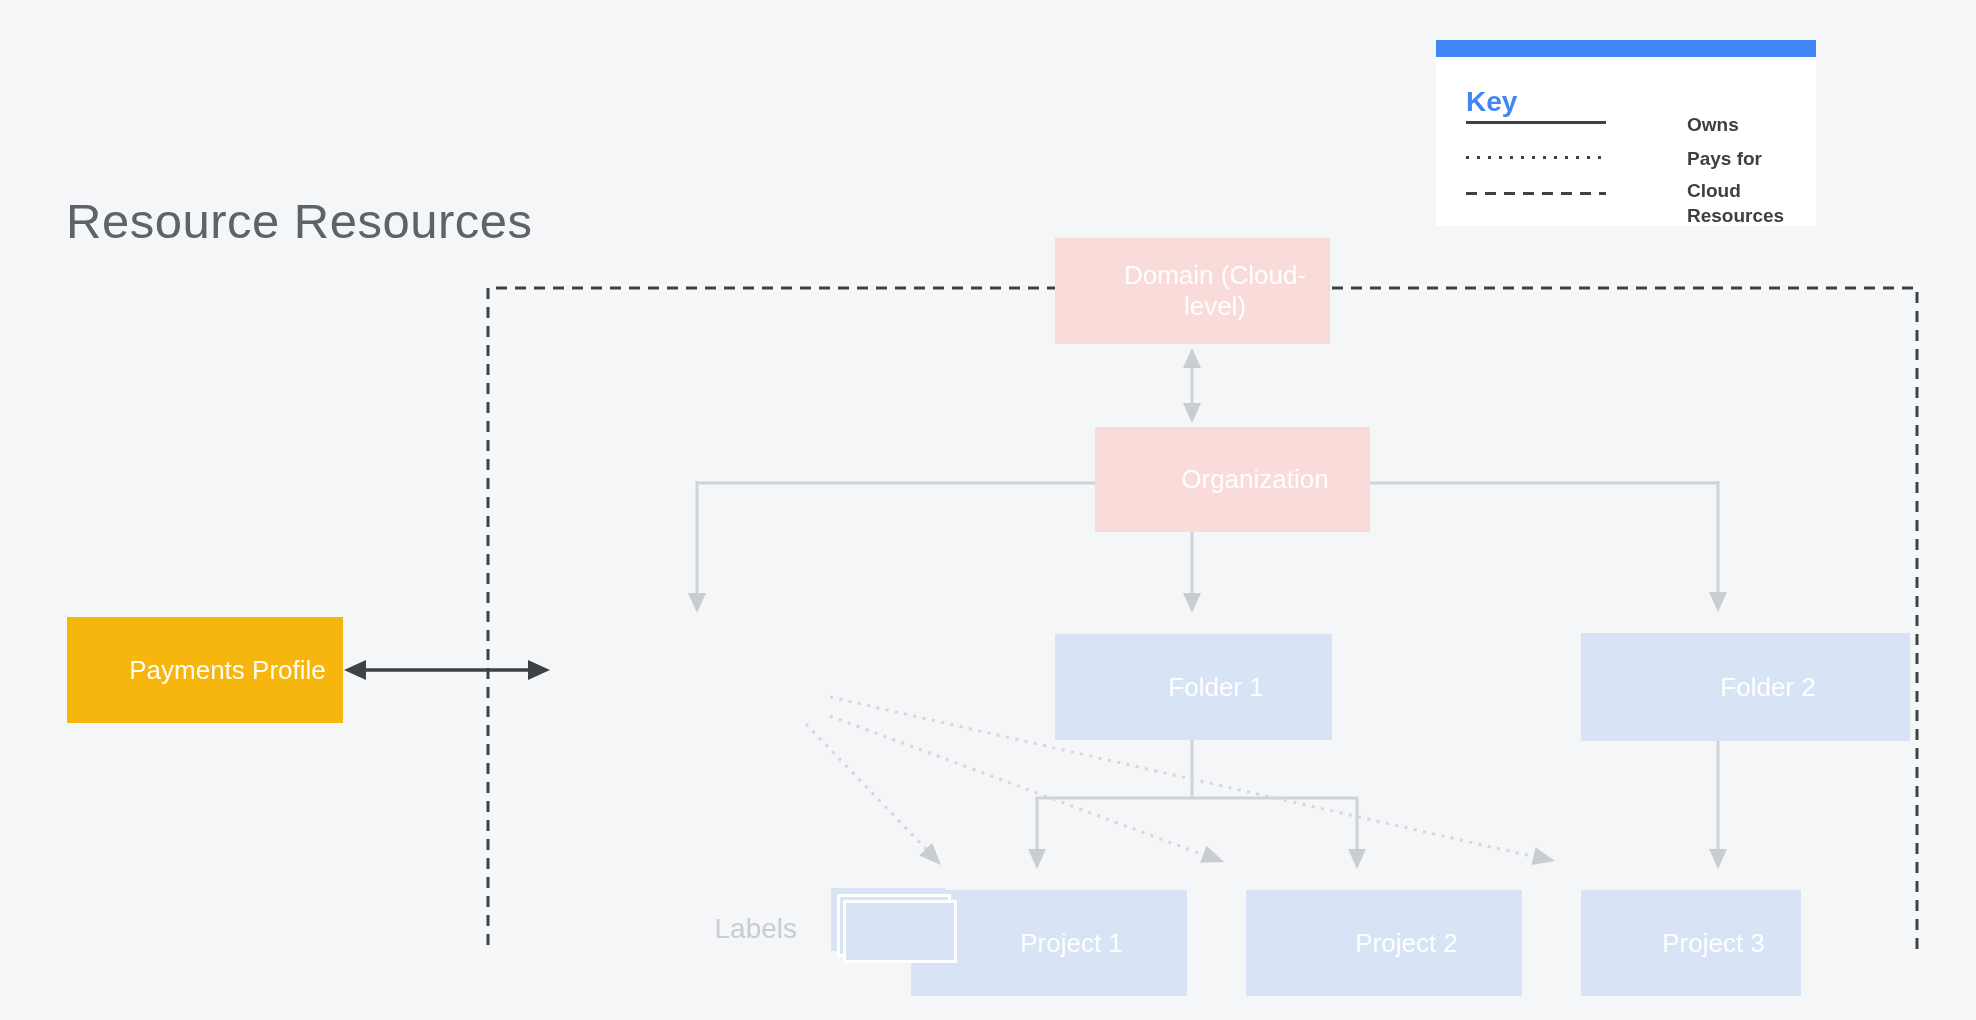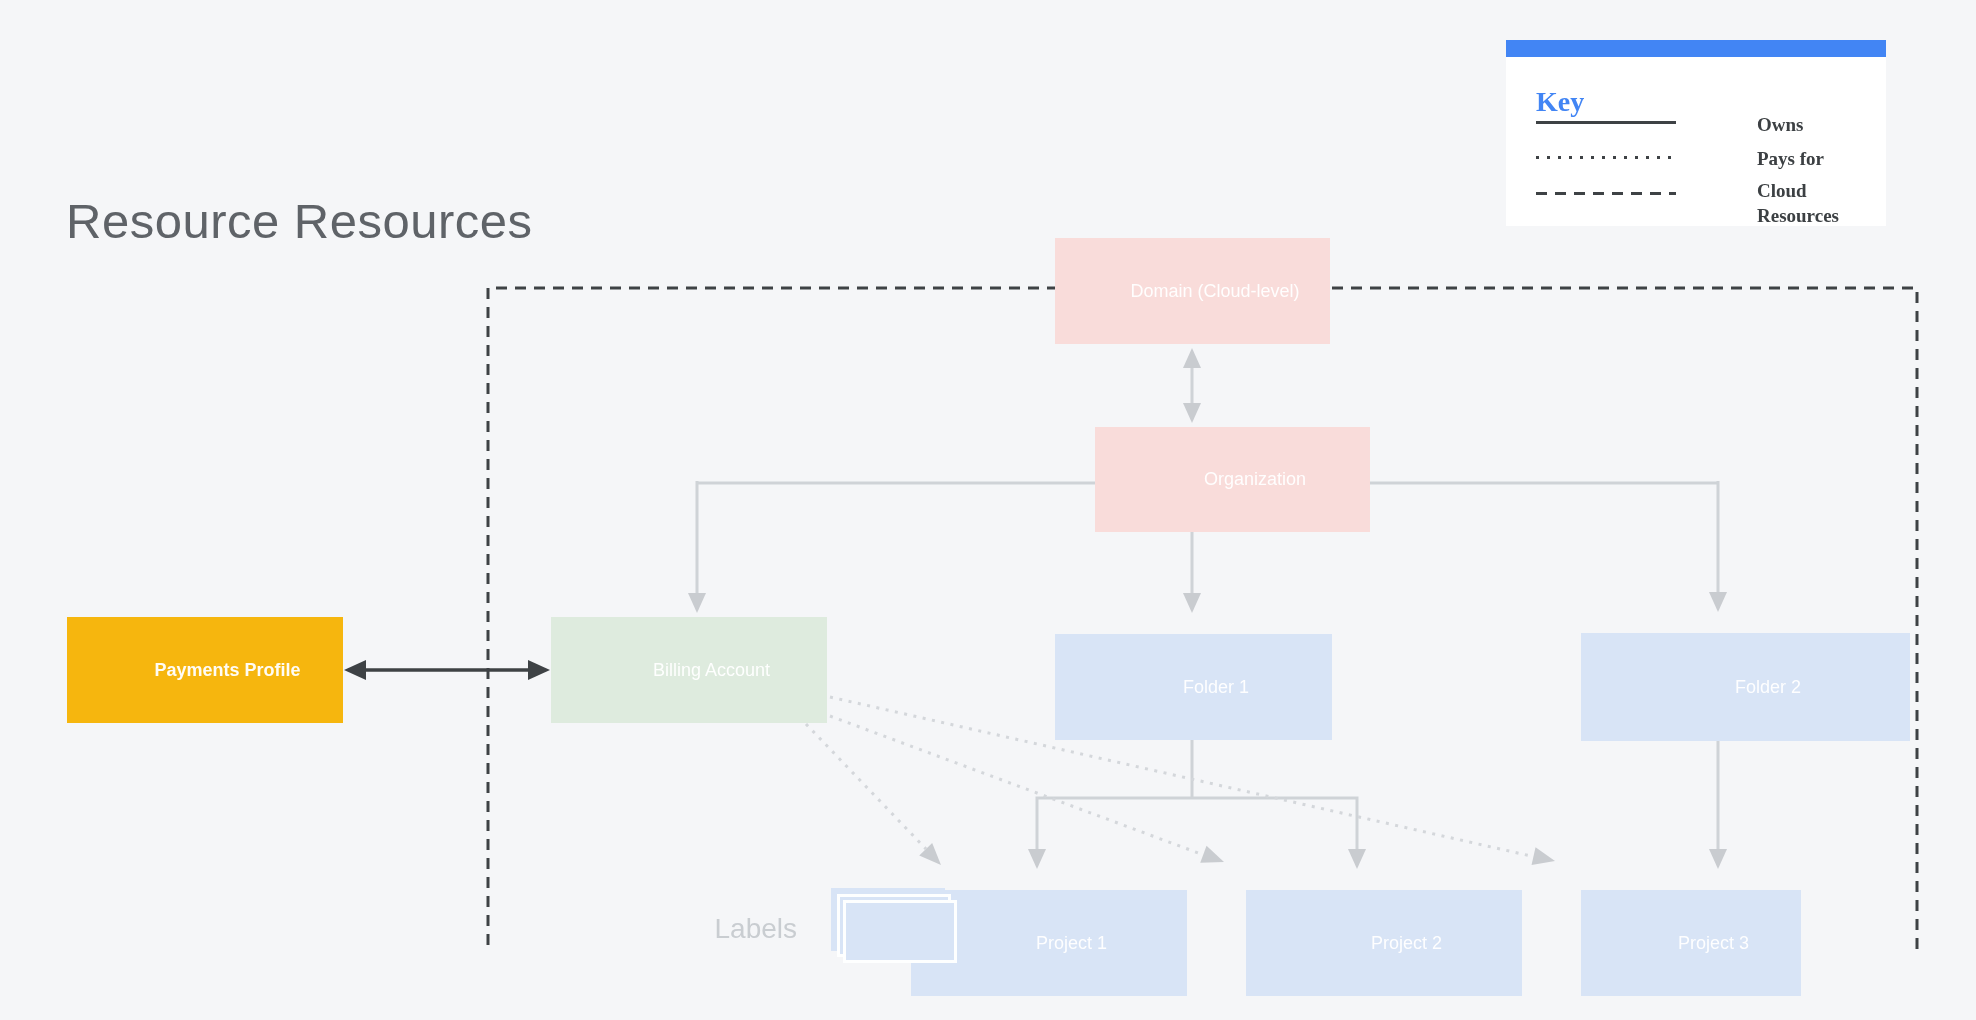--- a/index.html
+++ b/index.html
@@ -11,46 +11,46 @@
   html,body{margin:0;padding:0;}
   body{width:1976px;height:1020px;background:var(--background);
        font-family:"Liberation Sans", sans-serif; overflow:hidden;}
   .canvas{position:relative;width:1976px;height:1020px;}
   .connectors{position:absolute;left:0;top:0;width:1976px;height:1020px;}
 
   .page-title{position:absolute;left:66px;top:193px;font-size:49px;font-weight:400;
               color:var(--title-gray);letter-spacing:0.5px;margin:0;}
 
   .node{position:absolute;display:flex;align-items:center;justify-content:center;
-        font-size:18px;color:rgba(255,255,255,0.96);box-sizing:border-box;text-align:center;padding-left:45px;}
+        font-size:26px;color:rgba(255,255,255,0.96);box-sizing:border-box;text-align:center;padding-left:45px;}
   .node.pink{background:var(--node-pink);}
   .node.green{background:var(--node-green);}
   .node.blue{background:var(--node-blue);margin-top:17px;}
-  .node.yellow{background:var(--node-yellow);font-weight:700;justify-content:center;}
+  .node.yellow{background:var(--node-yellow);font-weight:400;justify-content:center;}
 
   .n-domain{left:1055px;top:238px;width:275px;height:106px;}
   .n-org{left:1055px;top:427px;width:275px;height:105px;margin-left:40px;}
   .n-payments{left:67px;top:617px;width:276px;height:106px;}
   .n-billing{left:551px;top:617px;width:276px;height:106px;}
   .n-folder1{left:1055px;top:617px;width:277px;height:106px;}
   .n-folder2{left:1581px;top:616px;width:329px;height:108px;}
   .n-project1{left:911px;top:873px;width:276px;height:106px;text-align:center;}
   .n-project2{left:1246px;top:873px;width:276px;height:106px;}
   .n-project3{left:1581px;top:873px;width:220px;height:106px;}
 
   
   .card{position:absolute;width:114px;height:63px;background:var(--node-blue);box-sizing:border-box;}
   .card-back{left:831px;top:888px;}
   .card-mid{left:837px;top:894px;border:3px solid rgba(255,255,255,0.97);}
   .card-front{left:843px;top:900px;border:3px solid rgba(255,255,255,0.97);}
   .labels-caption{position:absolute;left:670px;top:913px;width:127px;text-align:right;
                   font-size:28px;color:var(--caption-gray);}
 
   
-  .legend{position:absolute;left:1506px;top:40px;width:380px;height:186px;background:#FFFFFF;font-family:Liberation Serif, serif;}
+  .legend{position:absolute;left:1436px;top:40px;width:380px;height:186px;background:#FFFFFF;}
   .legend-bar{position:absolute;left:0;top:0;width:100%;height:17px;background:var(--legend-blue);}
   .legend-key{position:absolute;left:30px;top:46px;font-size:28px;font-weight:700;color:var(--legend-blue);}
   .swatch{position:absolute;left:30px;width:140px;height:3px;}
   .swatch-solid{top:81px;background:var(--line-dark);}
   .swatch-dotted{top:116px;background:repeating-linear-gradient(to right,var(--line-dark) 0 3px,transparent 3px 11px);}
   .swatch-dashed{top:152px;background:repeating-linear-gradient(to right,var(--line-dark) 0 11px,transparent 11px 19px);}
   .legend-label{position:absolute;left:215px;font-size:19px;font-weight:700;color:var(--legend-text);line-height:25px;margin-left:36px;}
   .lbl-owns{top:72px;}
   .lbl-pays{top:106px;}
   .lbl-cloud{top:138px;width:130px;}
@@ -106,23 +106,20 @@
 
   <div class="node pink n-domain">
     <span>Domain (Cloud-level)</span>
   </div>
   <div class="node pink n-org">
     <span>Organization</span>
   </div>
   <div class="node yellow n-payments">
     <span>Payments Profile</span>
   </div>
-  <div class="node green n-billing">
-    <span>Billing Account</span>
-  </div>
   <div class="node blue n-folder1">
     <span>Folder 1</span>
   </div>
   <div class="node blue n-folder2">
     <span>Folder 2</span>
   </div>
   <div class="node blue n-project1">
     <span>Project 1</span>
   </div>
   <div class="node blue n-project2">

